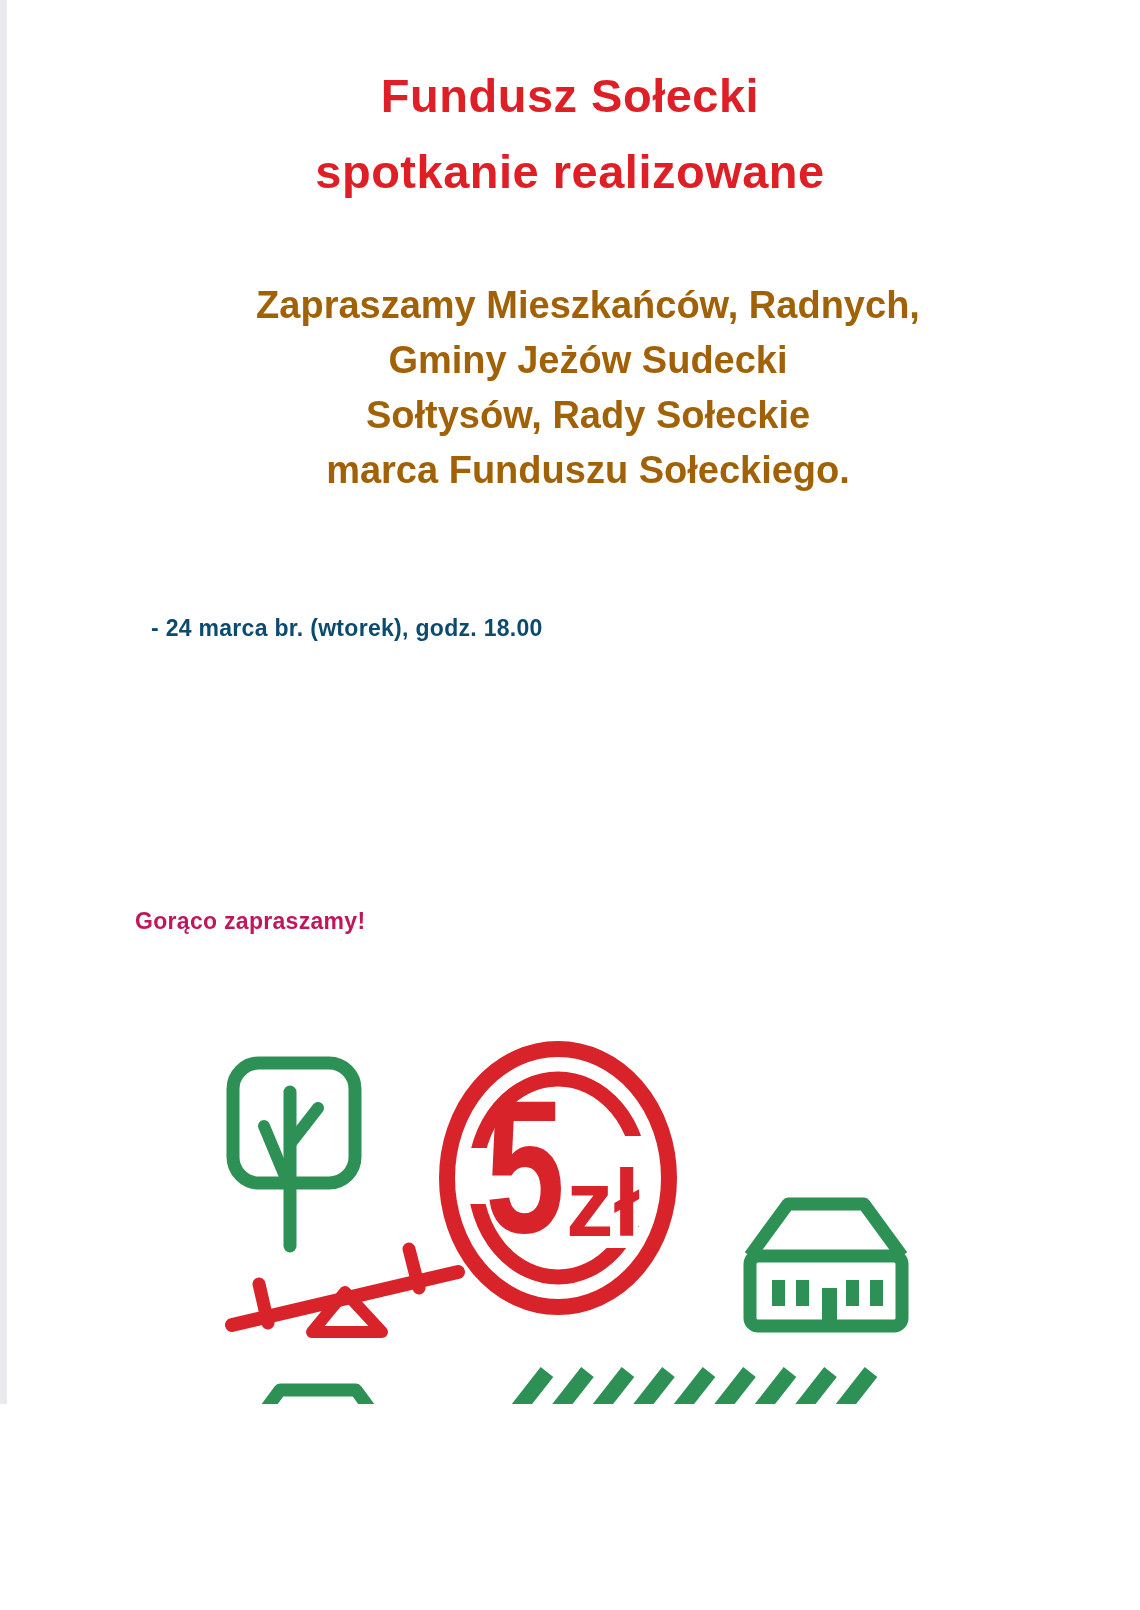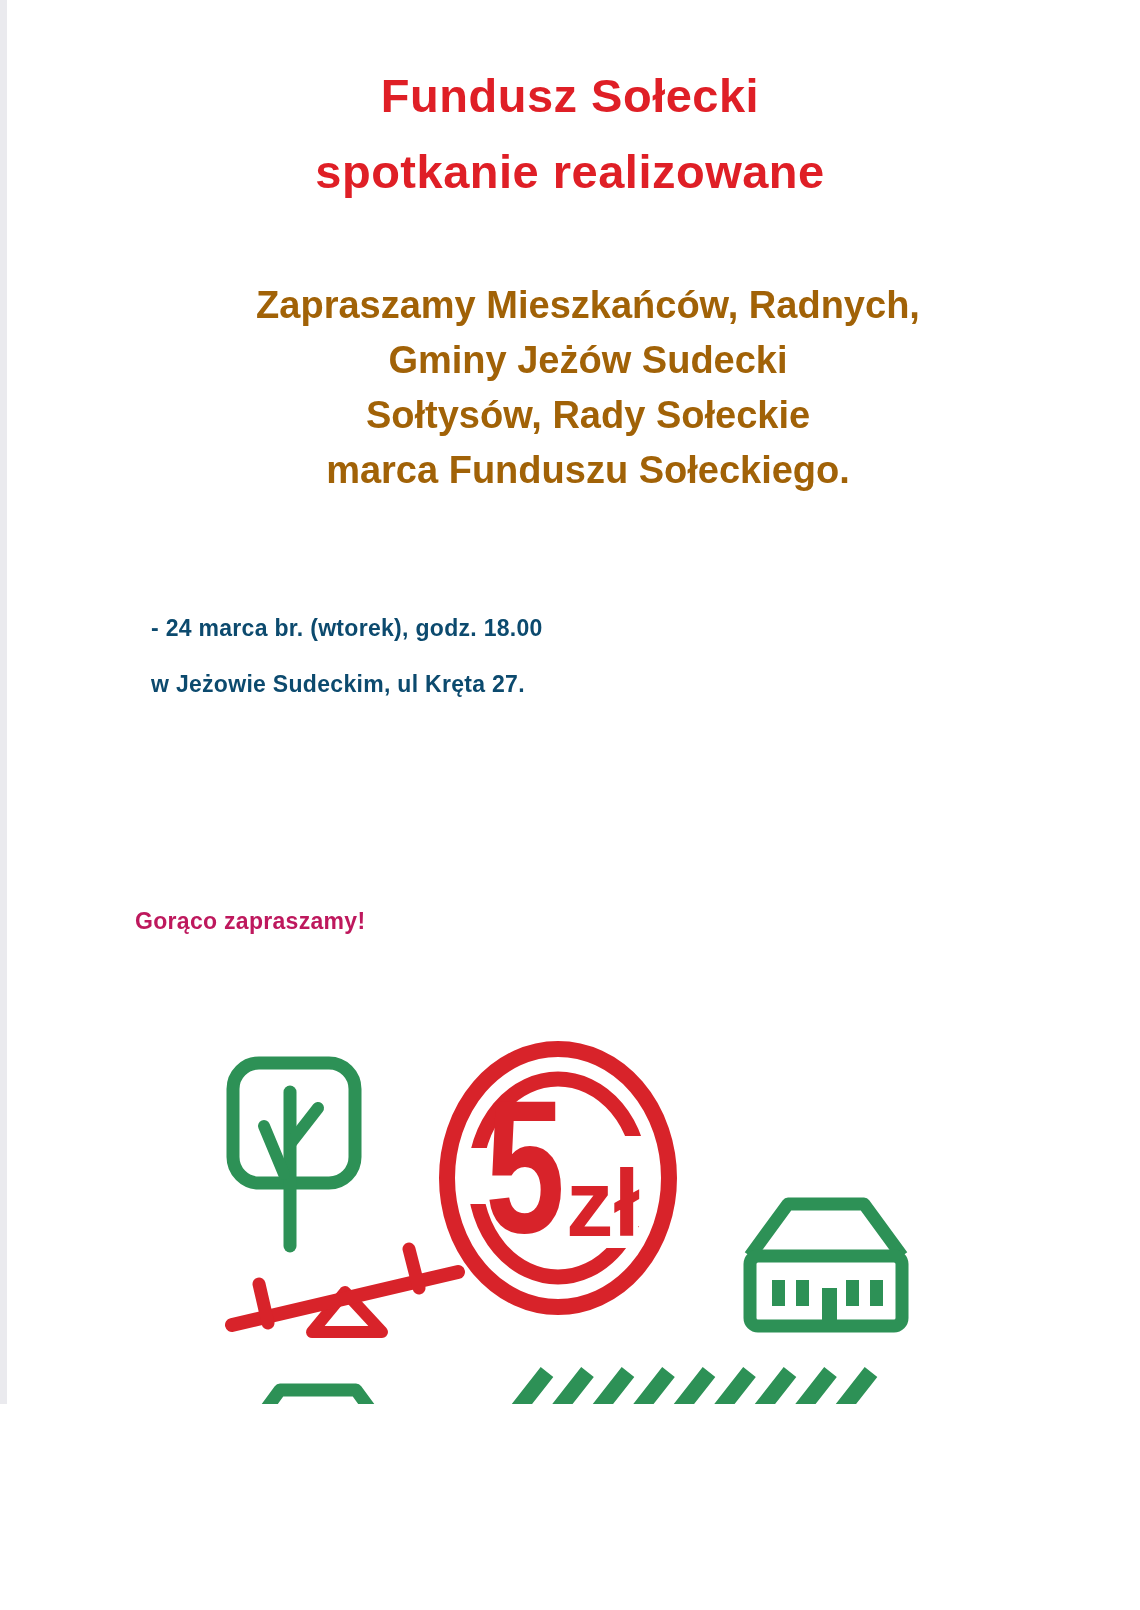--- a/index.html
+++ b/index.html
@@ -59,21 +59,20 @@
 
   <div class="invitation">
     <div>Zapraszamy Mieszkańców, Radnych,</div>
     <div>Gminy Jeżów Sudecki</div>
     <div>Sołtysów, Rady Sołeckie</div>
     <div>marca Funduszu Sołeckiego.</div>
   </div>
 
   <div class="details">
     <div class="line">- 24 marca br. (wtorek), godz. 18.00</div>
-    <div class="line">w Jeżowie Sudeckim, ul Kręta 27.</div>
   </div>
 
   <div class="description">
   </div>
 
   <div class="closing">Gorąco zapraszamy!</div>
 
   <svg class="icon icon-tree" width="136" height="198" viewBox="0 0 136 198">
     <rect x="7" y="7" width="122" height="120" rx="26" fill="none" stroke="#2d9156" stroke-width="13"></rect>
     <path d="M64 36 V 190" fill="none" stroke="#2d9156" stroke-width="13" stroke-linecap="round"></path>

